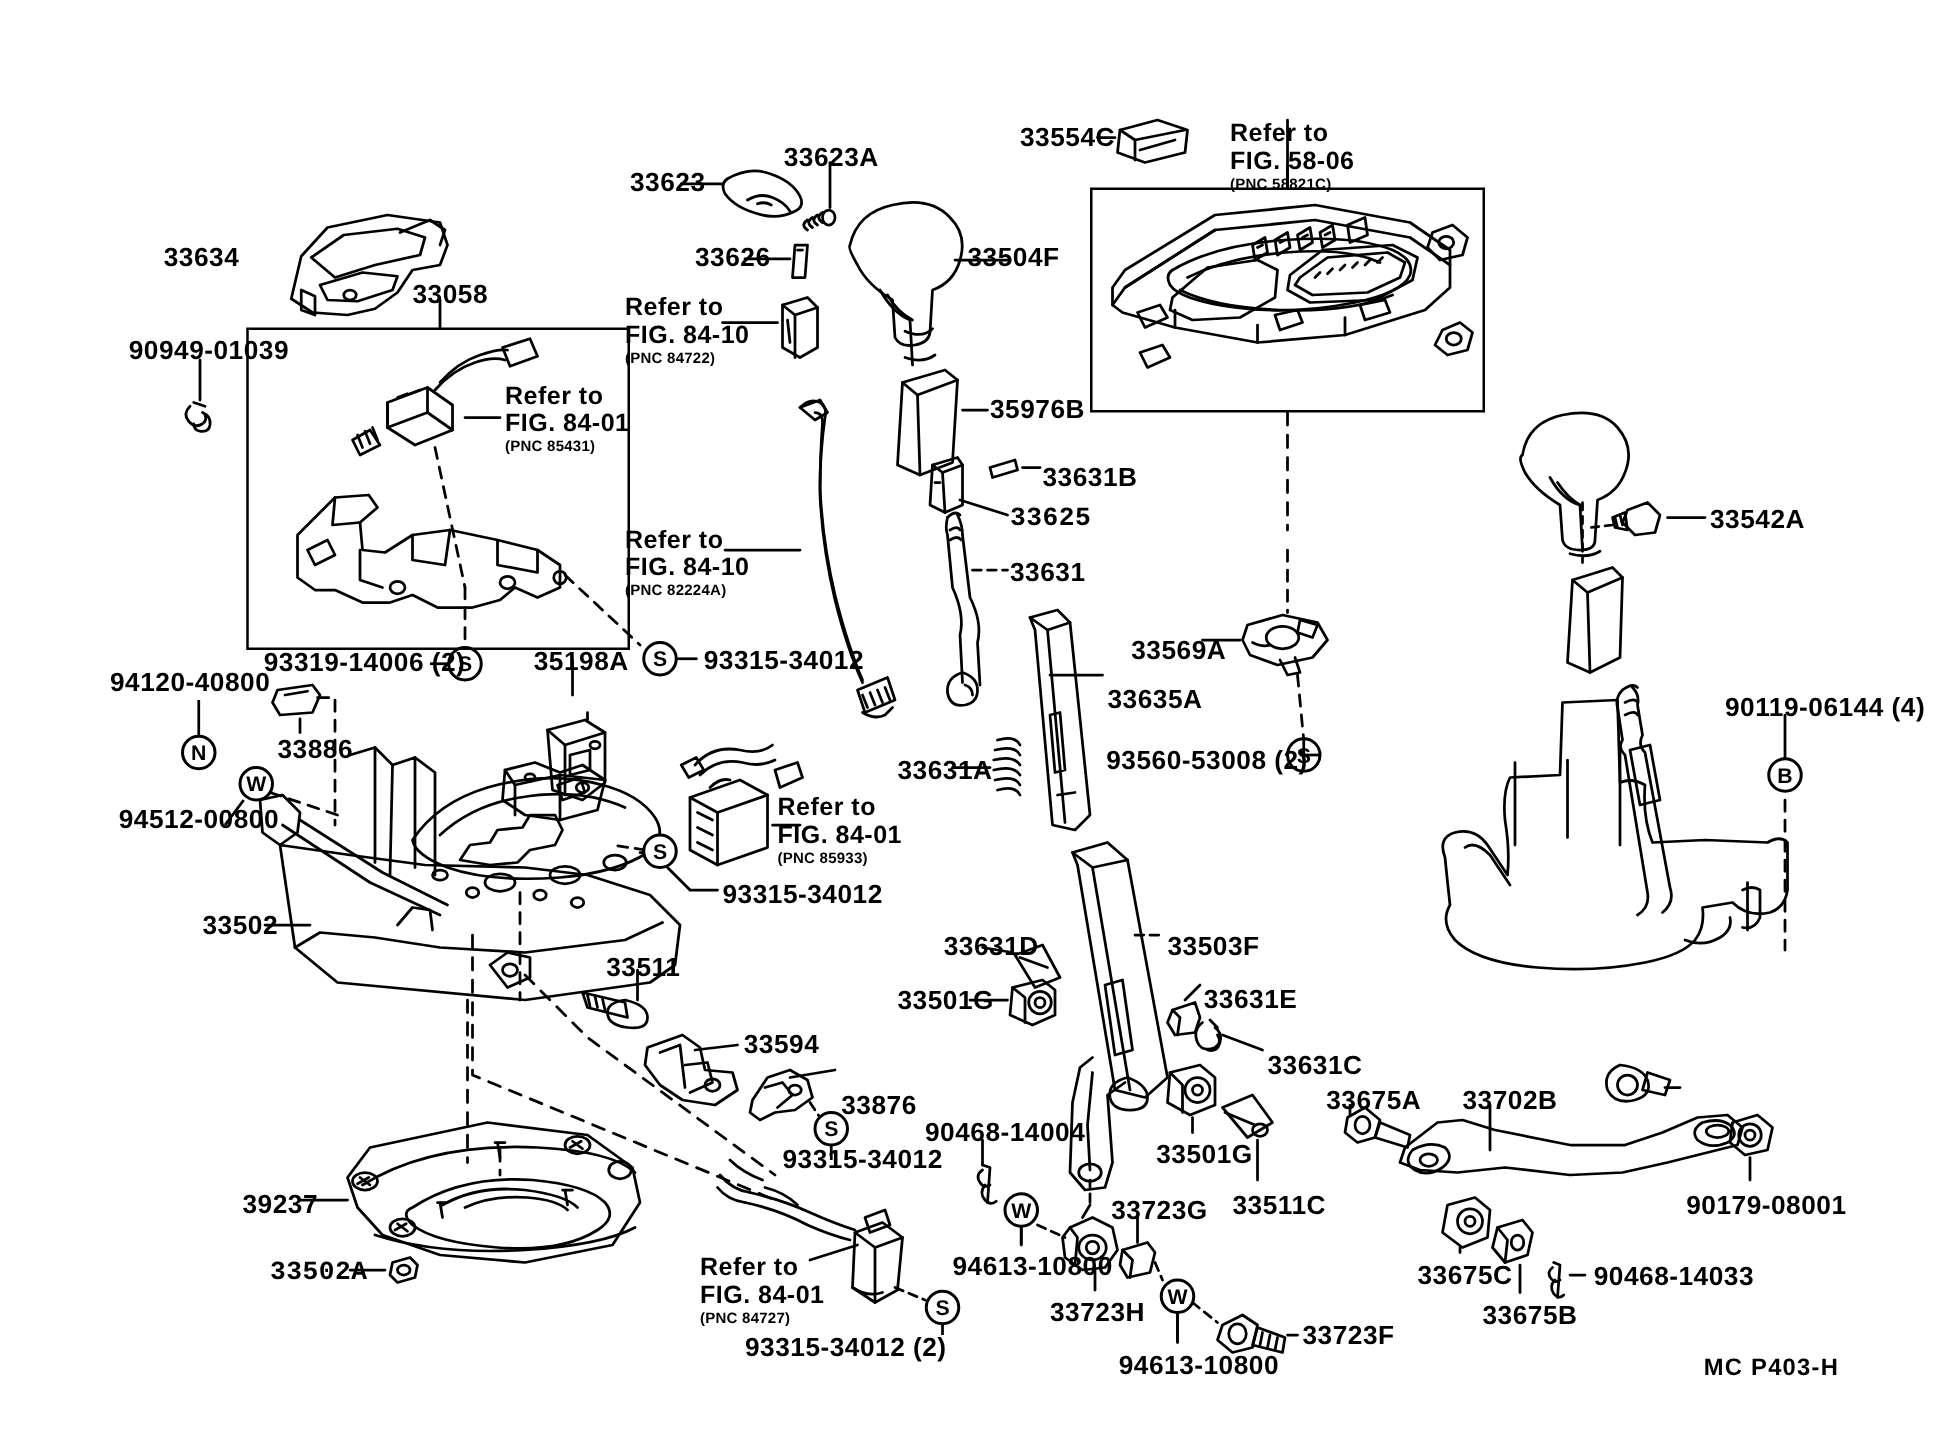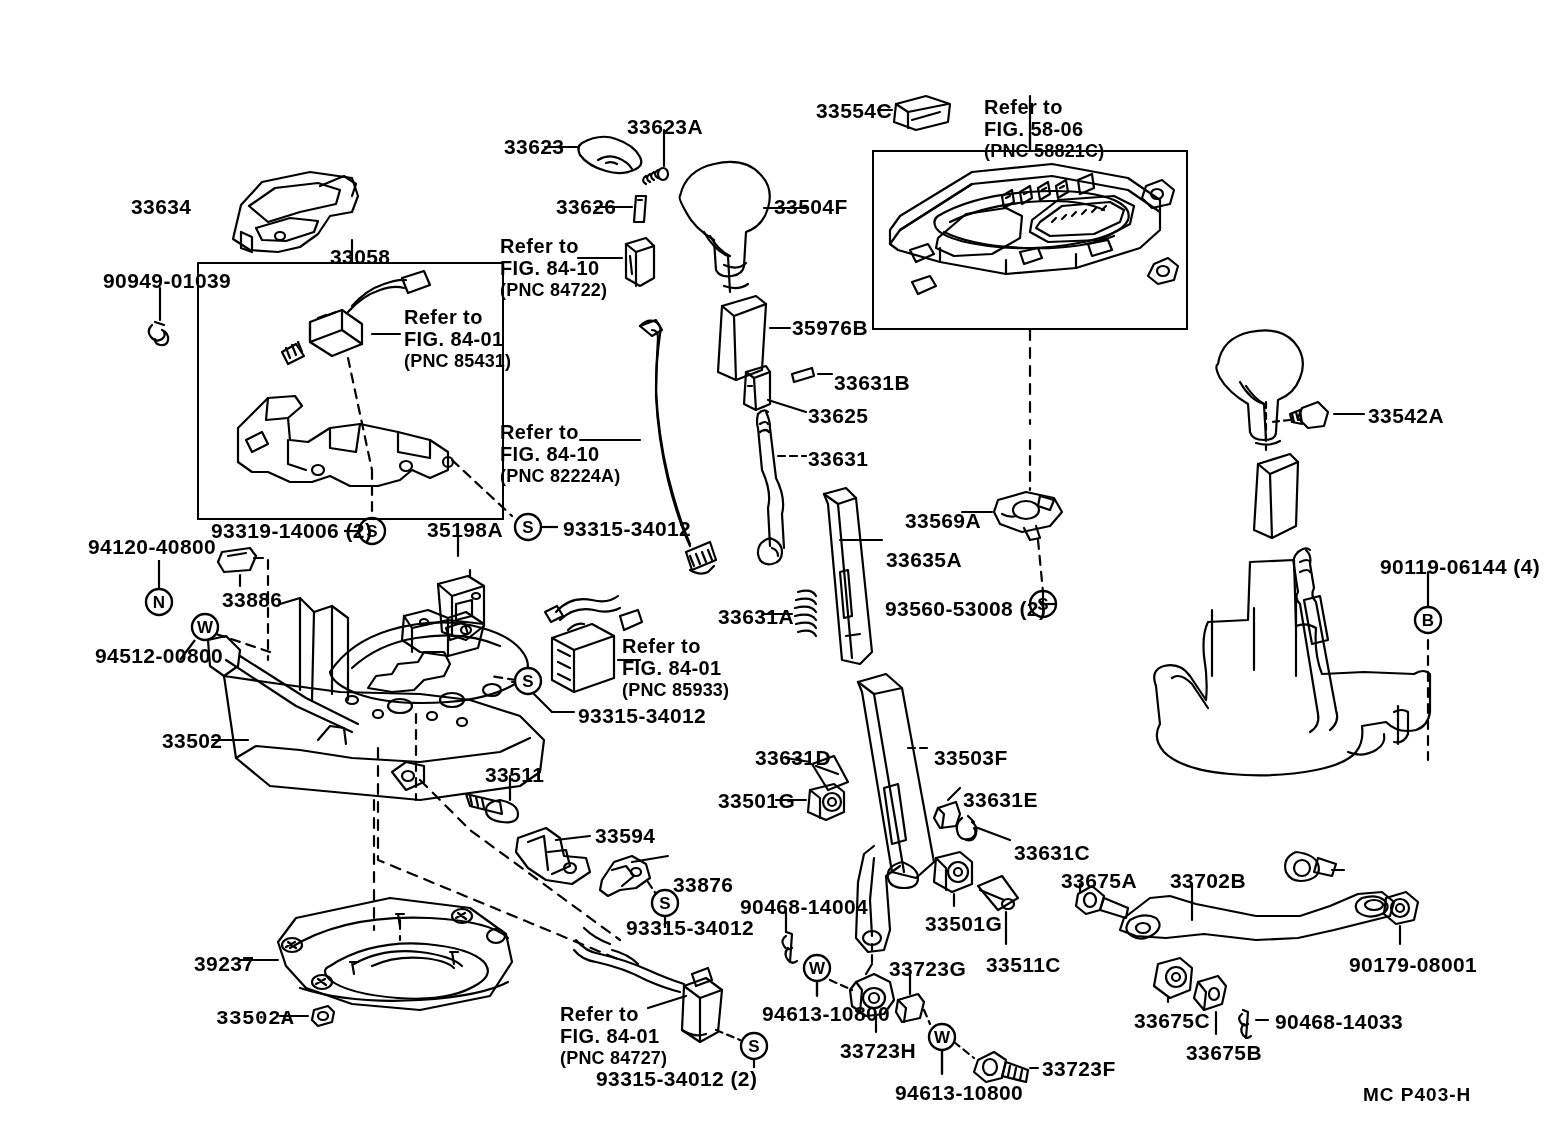--- a/index.html
+++ b/index.html
@@ -15,21 +15,21 @@
     position:absolute;
     font-family:"Liberation Sans", sans-serif;
     font-weight:700;
     color:#000;
     white-space:nowrap;
     letter-spacing:0.4px;
     line-height:1.08;
   }
   .pn{font-size:21px;}
   .refer{font-size:20px;font-weight:700;line-height:1.12;}
-  .refer .pnc{font-size:18px;letter-spacing:0.2px;display:block;}
+  .refer .pnc{font-size:12px;letter-spacing:0.2px;display:block;}
   .footer{font-size:19px;font-weight:700;letter-spacing:1px;}
   .grp-box{position:absolute;border:2px solid #000;box-sizing:border-box;}
 </style>
 </head>
 <body>
 
 <div id="sheet">
 
   <svg class="art" viewBox="0 0 1552 1146" xmlns="http://www.w3.org/2000/svg">
     <g fill="none" stroke="#000" stroke-width="2.2" stroke-linejoin="round" stroke-linecap="round">
@@ -669,31 +669,31 @@
     <span class="pnc">(PNC 85933)</span>
   </div>
   <div class="lbl refer" style="left:560px;top:1003px;">
     <span>Refer to</span><br>
     <span>FIG. 84-01</span>
     <span class="pnc">(PNC 84727)</span>
   </div>
 
   <div class="lbl pn" style="left:131px;top:196px;">33634</div>
   <div class="lbl pn" style="left:103px;top:270px;">90949-01039</div>
-  <div class="lbl pn" style="left:330px;top:225px;margin-top:21px;">33058</div>
+  <div class="lbl pn" style="left:330px;top:225px;">33058</div>
   <div class="lbl pn" style="left:211px;top:520px;text-align:right;">93319-14006 (2)</div>
   <div class="lbl pn" style="left:427px;top:519px;">35198A</div>
   <div class="lbl pn" style="left:504px;top:136px;">33623</div>
   <div class="lbl pn" style="left:627px;top:116px;">33623A</div>
   <div class="lbl pn" style="left:556px;top:196px;">33626</div>
   <div class="lbl pn" style="left:774px;top:196px;">33504F</div>
   <div class="lbl pn" style="left:816px;top:100px;">33554C</div>
   <div class="lbl pn" style="left:792px;top:317px;">35976B</div>
   <div class="lbl pn" style="left:834px;top:372px;">33631B</div>
-  <div class="lbl pn" style="left:808px;top:405px;">33625</div>
+  <div class="lbl pn" style="left:808px;top:405px;font-family:Liberation Mono, monospace;">33625</div>
   <div class="lbl pn" style="left:808px;top:448px;">33631</div>
   <div class="lbl pn" style="left:563px;top:518px;">93315-34012</div>
   <div class="lbl pn" style="left:886px;top:549px;">33635A</div>
   <div class="lbl pn" style="left:905px;top:510px;">33569A</div>
   <div class="lbl pn" style="left:885px;top:598px;">93560-53008 (2)</div>
   <div class="lbl pn" style="left:718px;top:606px;">33631A</div>
   <div class="lbl pn" style="left:88px;top:536px;">94120-40800</div>
   <div class="lbl pn" style="left:95px;top:645px;">94512-00800</div>
   <div class="lbl pn" style="left:222px;top:589px;">33886</div>
   <div class="lbl pn" style="left:162px;top:730px;">33502</div>

